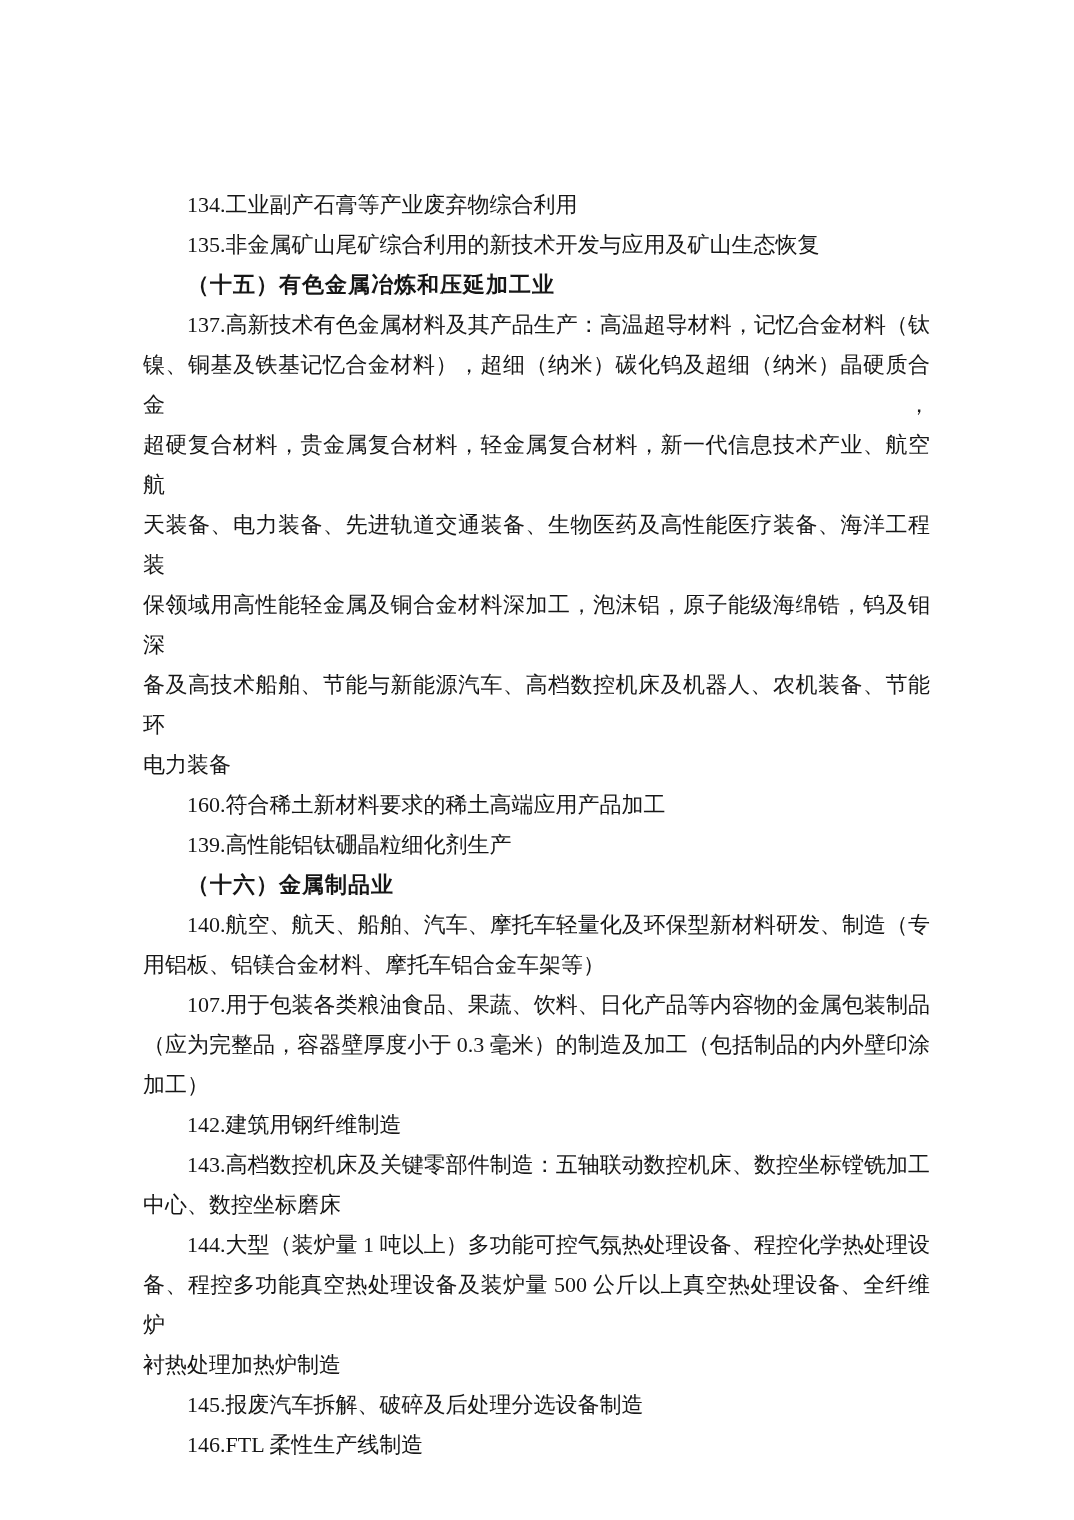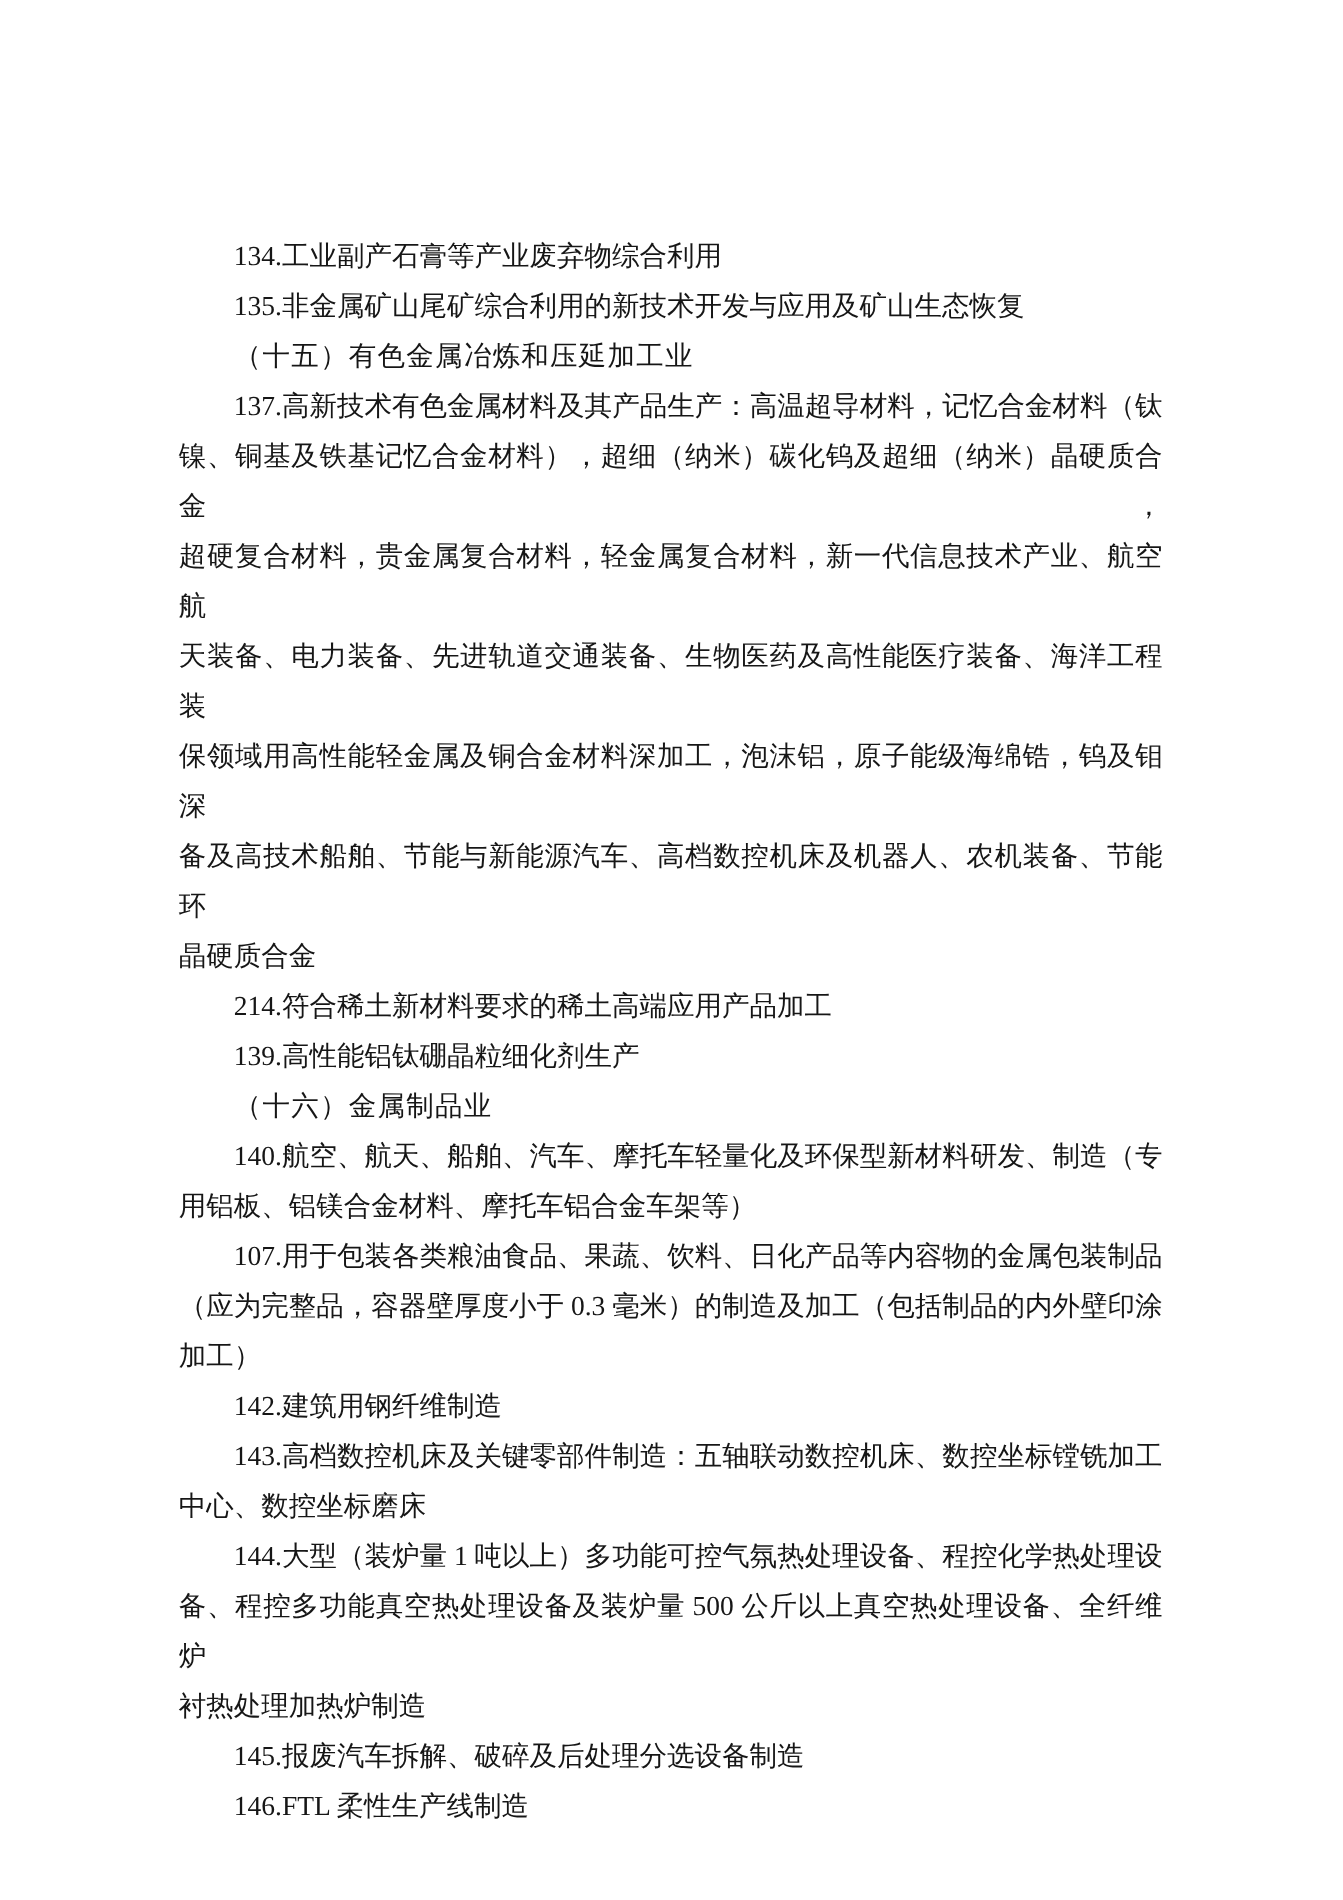--- a/index.html
+++ b/index.html
@@ -36,40 +36,40 @@
   
   .ind { text-indent: 44px; }
   
   .jst {
     white-space: normal;
     text-align: justify;
     text-align-last: justify;
   }
   
   .hdr {
-    font-weight: 400;
+    font-weight: 700;
     letter-spacing: 1px;
   }
 </style>
 </head>
 <body>
 
 <div class="page">
   <div class="content">
     <div class="ln ind">134.工业副产石膏等产业废弃物综合利用</div>
     <div class="ln ind">135.非金属矿山尾矿综合利用的新技术开发与应用及矿山生态恢复</div>
     <div class="ln ind hdr">（十五）有色金属冶炼和压延加工业</div>
     <div class="ln ind jst">137.高新技术有色金属材料及其产品生产：高温超导材料，记忆合金材料（钛</div>
     <div class="ln jst">镍、铜基及铁基记忆合金材料），超细（纳米）碳化钨及超细（纳米）晶硬质合金，</div>
     <div class="ln jst">超硬复合材料，贵金属复合材料，轻金属复合材料，新一代信息技术产业、航空航</div>
     <div class="ln jst">天装备、电力装备、先进轨道交通装备、生物医药及高性能医疗装备、海洋工程装</div>
     <div class="ln jst">保领域用高性能轻金属及铜合金材料深加工，泡沫铝，原子能级海绵锆，钨及钼深</div>
     <div class="ln jst">备及高技术船舶、节能与新能源汽车、高档数控机床及机器人、农机装备、节能环</div>
-    <div class="ln">晶硬质合金</div>
-    <div class="ln ind">214.符合稀土新材料要求的稀土高端应用产品加工</div>
+    <div class="ln">电力装备</div>
+    <div class="ln ind">160.符合稀土新材料要求的稀土高端应用产品加工</div>
     <div class="ln ind">139.高性能铝钛硼晶粒细化剂生产</div>
     <div class="ln ind hdr">（十六）金属制品业</div>
     <div class="ln ind jst">140.航空、航天、船舶、汽车、摩托车轻量化及环保型新材料研发、制造（专</div>
     <div class="ln">用铝板、铝镁合金材料、摩托车铝合金车架等）</div>
     <div class="ln ind jst">107.用于包装各类粮油食品、果蔬、饮料、日化产品等内容物的金属包装制品</div>
     <div class="ln jst">（应为完整品，容器壁厚度小于 0.3 毫米）的制造及加工（包括制品的内外壁印涂</div>
     <div class="ln">加工）</div>
     <div class="ln ind">142.建筑用钢纤维制造</div>
     <div class="ln ind jst">143.高档数控机床及关键零部件制造：五轴联动数控机床、数控坐标镗铣加工</div>
     <div class="ln">中心、数控坐标磨床</div>

